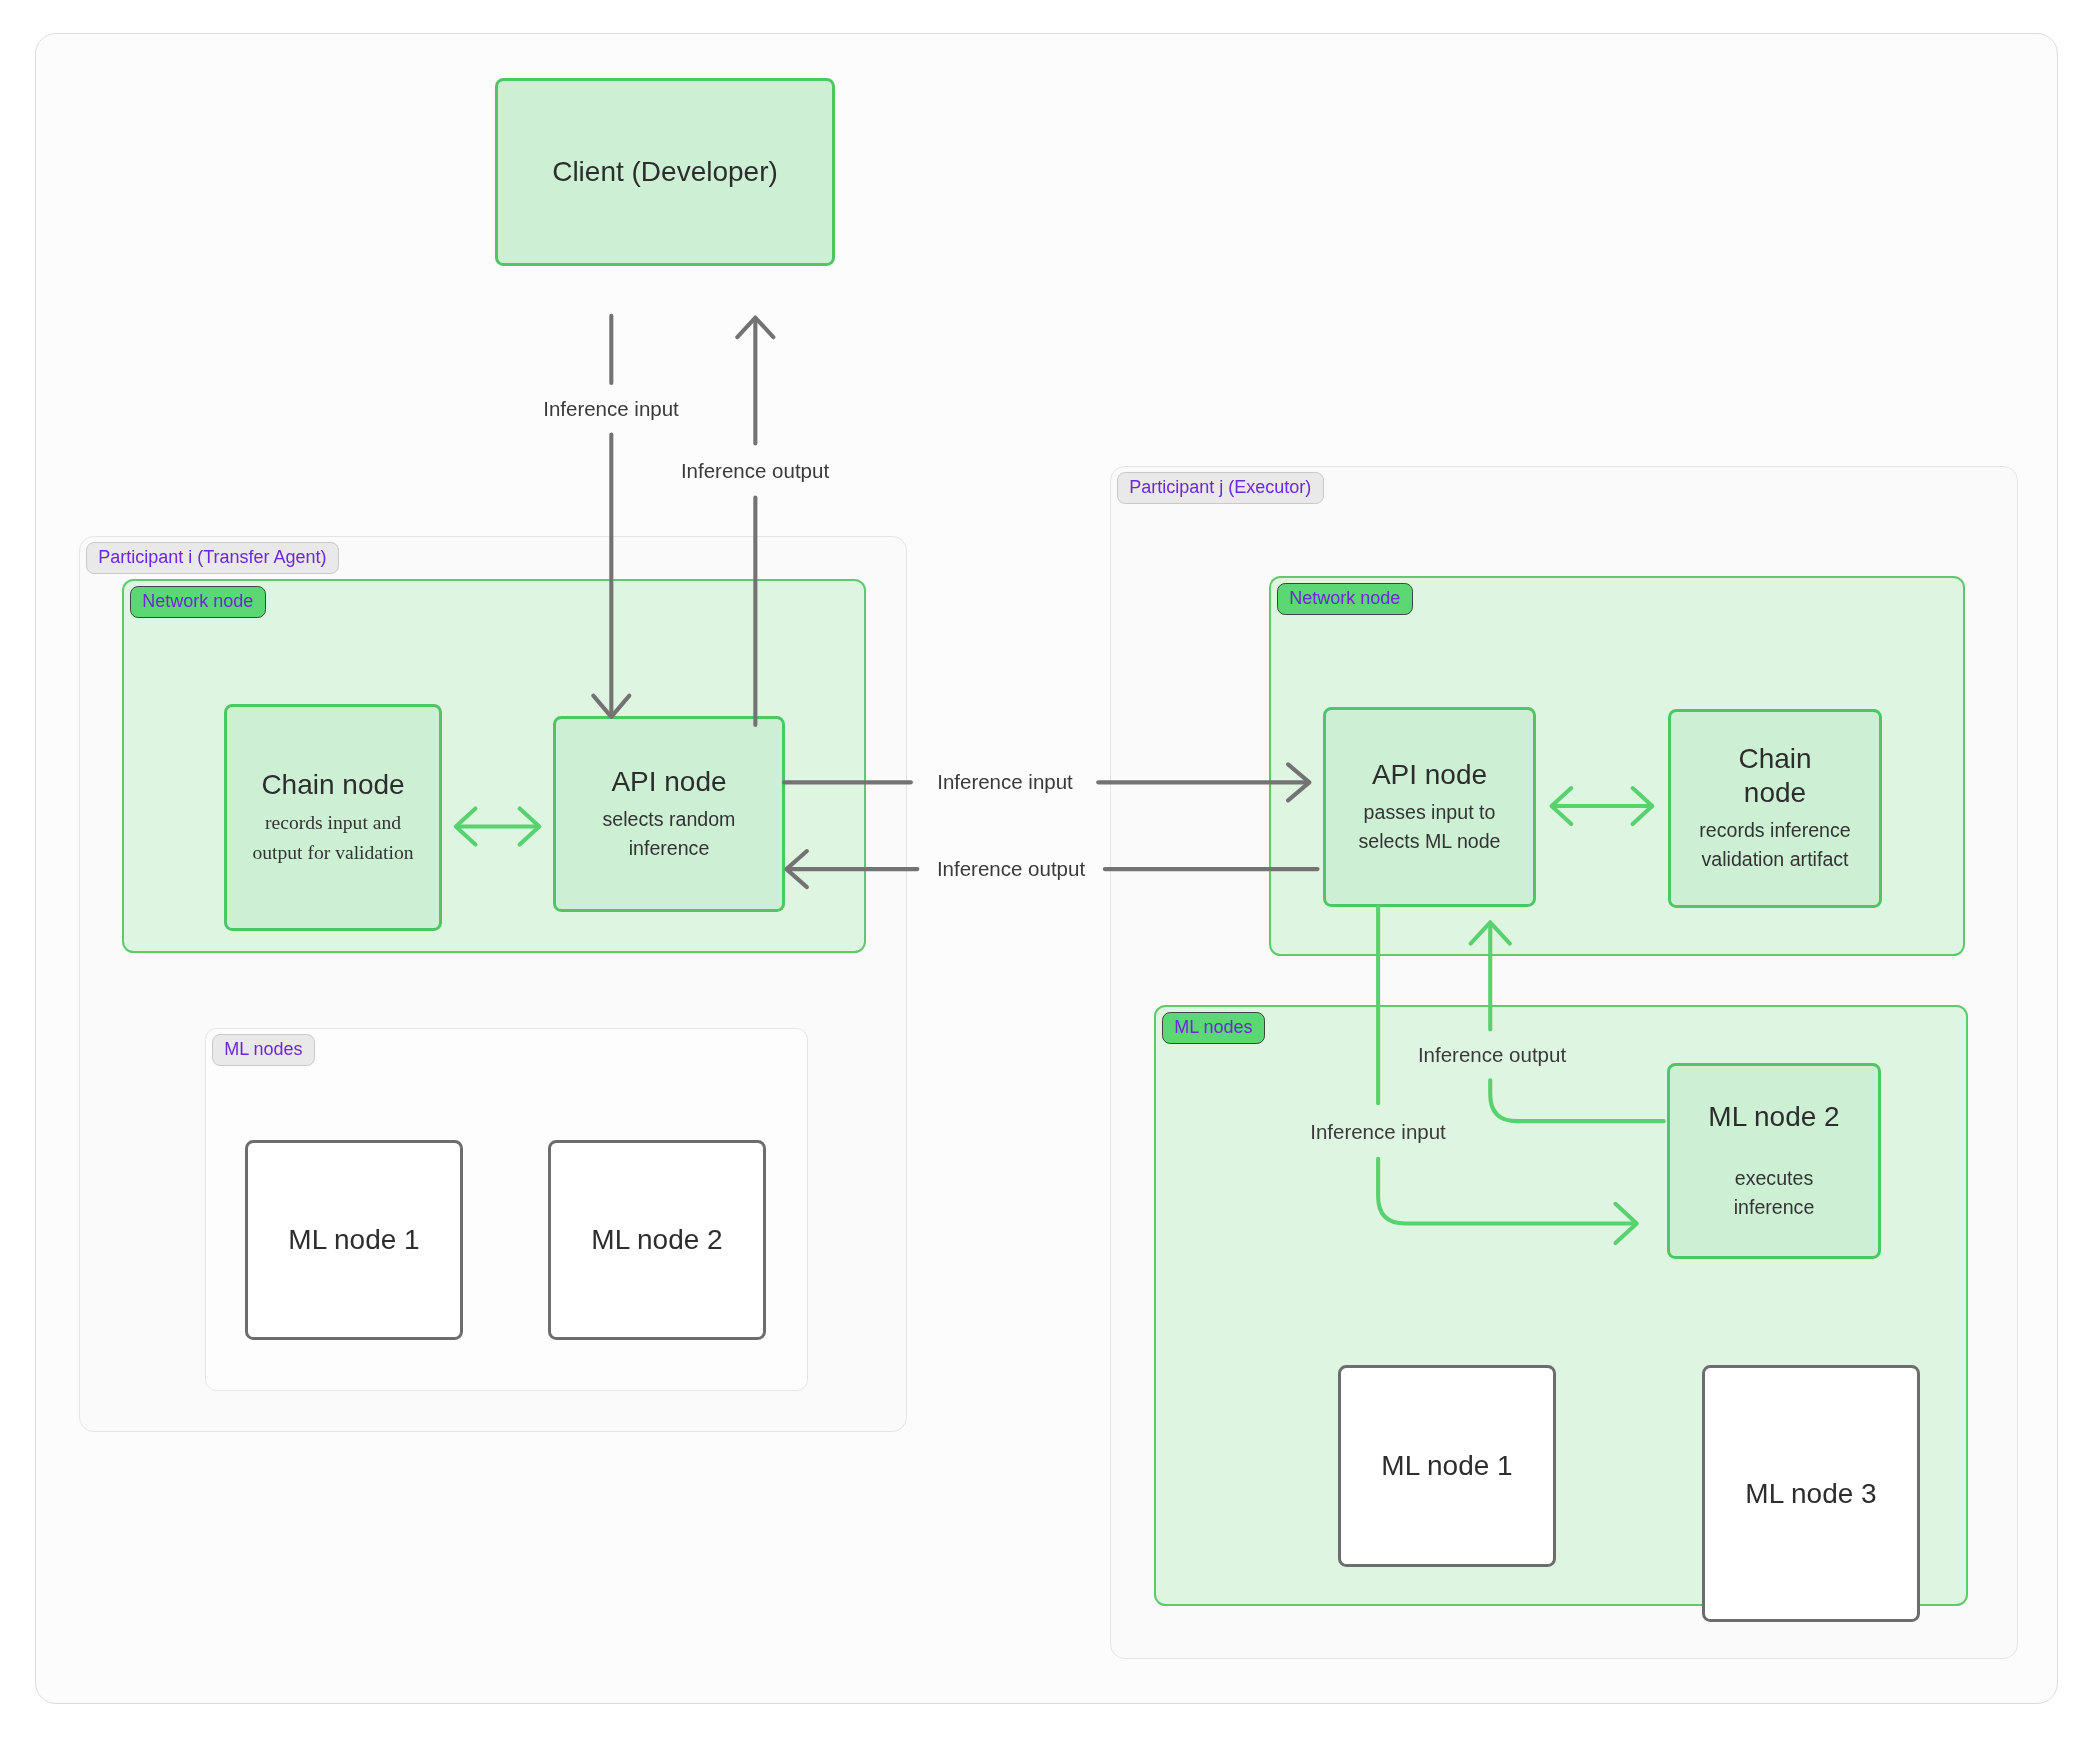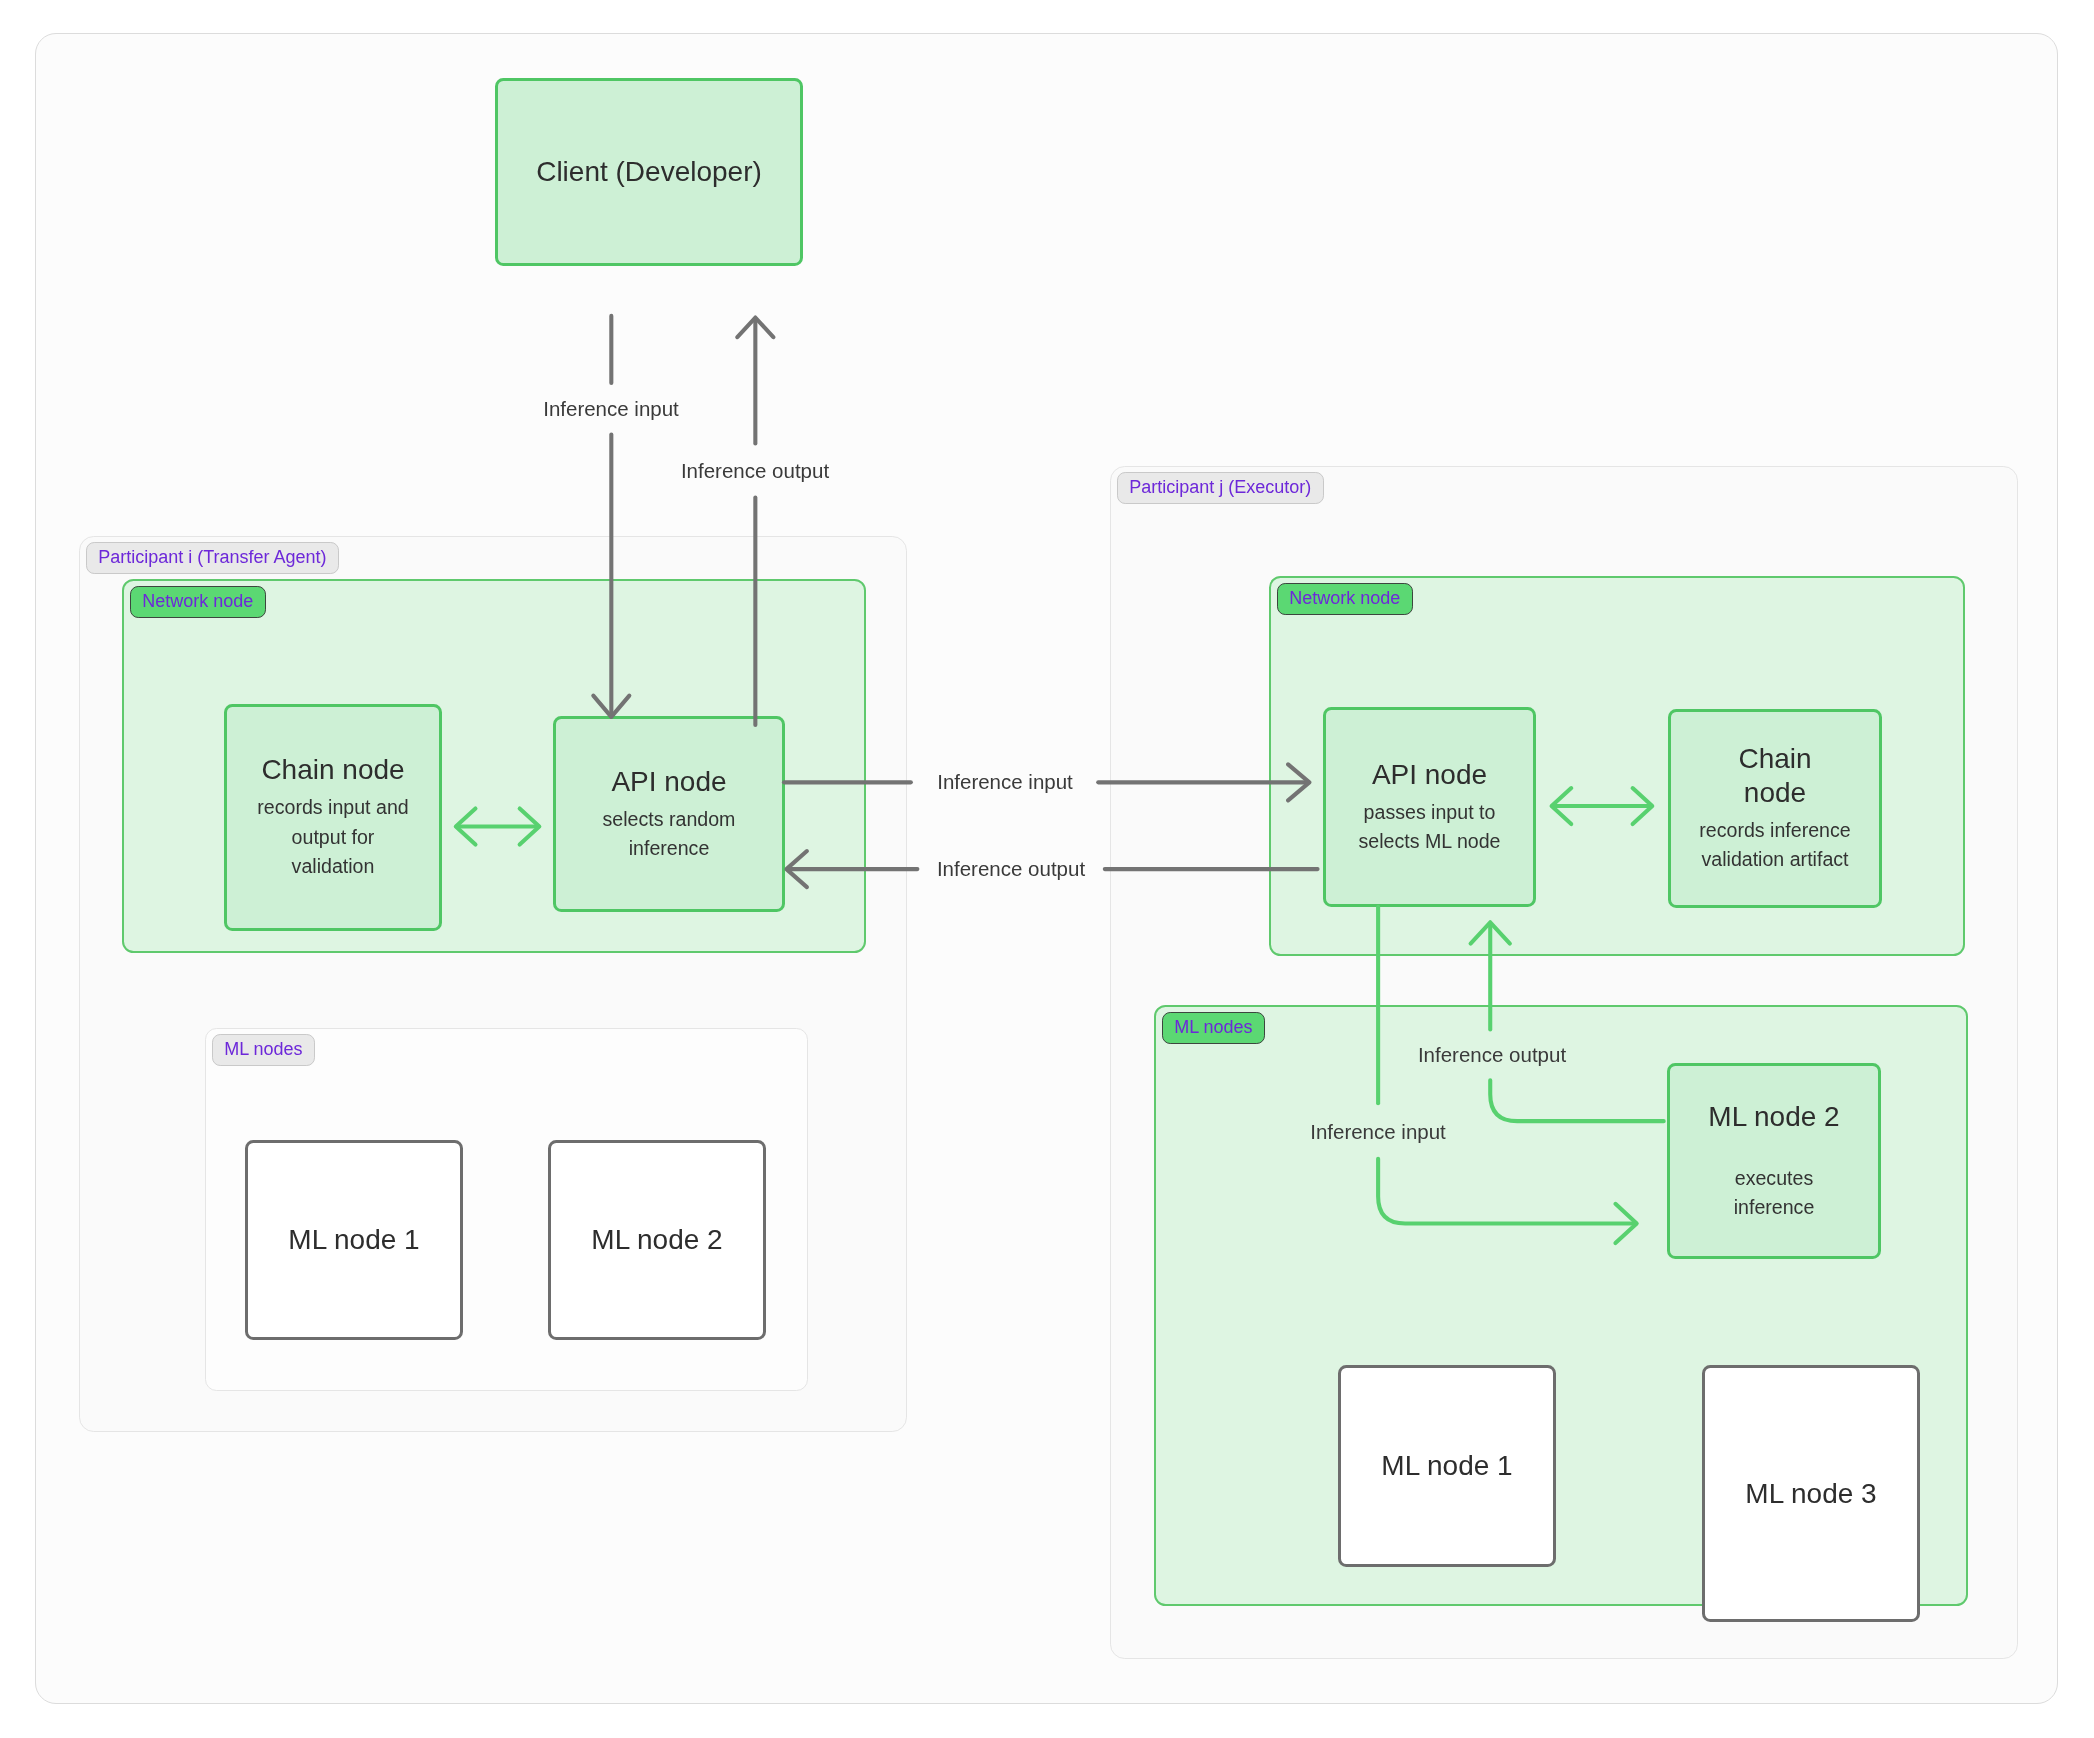--- a/index.html
+++ b/index.html
@@ -10,40 +10,40 @@
   .participant{position:absolute;background:#fafafa;border:1.6px solid #e5e5e5;border-radius:14.7px;}
   .greenbox{position:absolute;background:#def5e2;border:2.5px solid #5fc96d;border-radius:11.5px;}
   .graybox{position:absolute;background:#fdfdfd;border:1.6px solid #e5e5e5;border-radius:11.5px;}
   .gnode{position:absolute;background:#cdf0d5;border:3.3px solid #4fc664;border-radius:8.2px;
          display:flex;flex-direction:column;align-items:center;justify-content:center;
          text-align:center;gap:6.5px;box-sizing:border-box;}
   .mlbox{position:absolute;background:#ffffff;border:3.3px solid #6d6d6d;border-radius:8.2px;
          display:flex;align-items:center;justify-content:center;text-align:right;box-sizing:border-box;}
   .node-title{font-size:28px;line-height:1.2;color:#2d2d2d;}
   .node-sub{font-size:19.6px;line-height:1.5;color:#333333;}
-  .w205{max-width:168px;} .w210{max-width:173px;} .w225{max-width:187px;}
+  .w205{max-width:168px;font-family:Liberation Serif, serif;} .w210{max-width:173px;} .w225{max-width:187px;}
   .w235{max-width:195px;} .w140{max-width:115px;margin-top:24px;} .tnarrow{max-width:131px;}
   .pill{position:absolute;left:5.7px;top:4.9px;font-size:18px;line-height:1.2;padding:4.1px 11.5px;
         border-radius:8.2px;white-space:nowrap;color:#6d28d9;}
   .pill.gray{background:#e9e9e9;border:1.6px solid #c9c9c9;}
   .pill.green{background:#5bd873;border:1.6px solid #3c463e;}
   .conn-label{position:absolute;transform:translate(-50%,-50%);font-size:20.5px;
               white-space:nowrap;color:#3a3a3a;}
   .overlay{position:absolute;left:0;top:0;pointer-events:none;}
   .overlay path{fill:none;stroke-linecap:round;stroke-linejoin:round;}
   .overlay .graylines path{stroke:#737373;stroke-width:5;}
   .overlay .greenlines path{stroke:#58d16f;stroke-width:5;}
 </style>
 </head>
 <body>
 
 <div class="canvas">
   <div class="frame"></div>
 
-  <div class="gnode" style="left:495px;top:78px;width:308px;height:188px;">
+  <div class="gnode" style="left:495px;top:78px;width:340px;height:188px;">
     <div class="node-title">Client (Developer)</div>
   </div>
 
   <section class="participant" style="left:79px;top:536px;width:826px;height:894px;">
     <div class="pill gray">Participant i (Transfer Agent)</div>
 
     <div class="greenbox" style="left:42px;top:42px;width:740px;height:370px;">
       <div class="pill green">Network node</div>
 
       <div class="gnode" style="left:100px;top:123px;width:218px;height:227px;">

